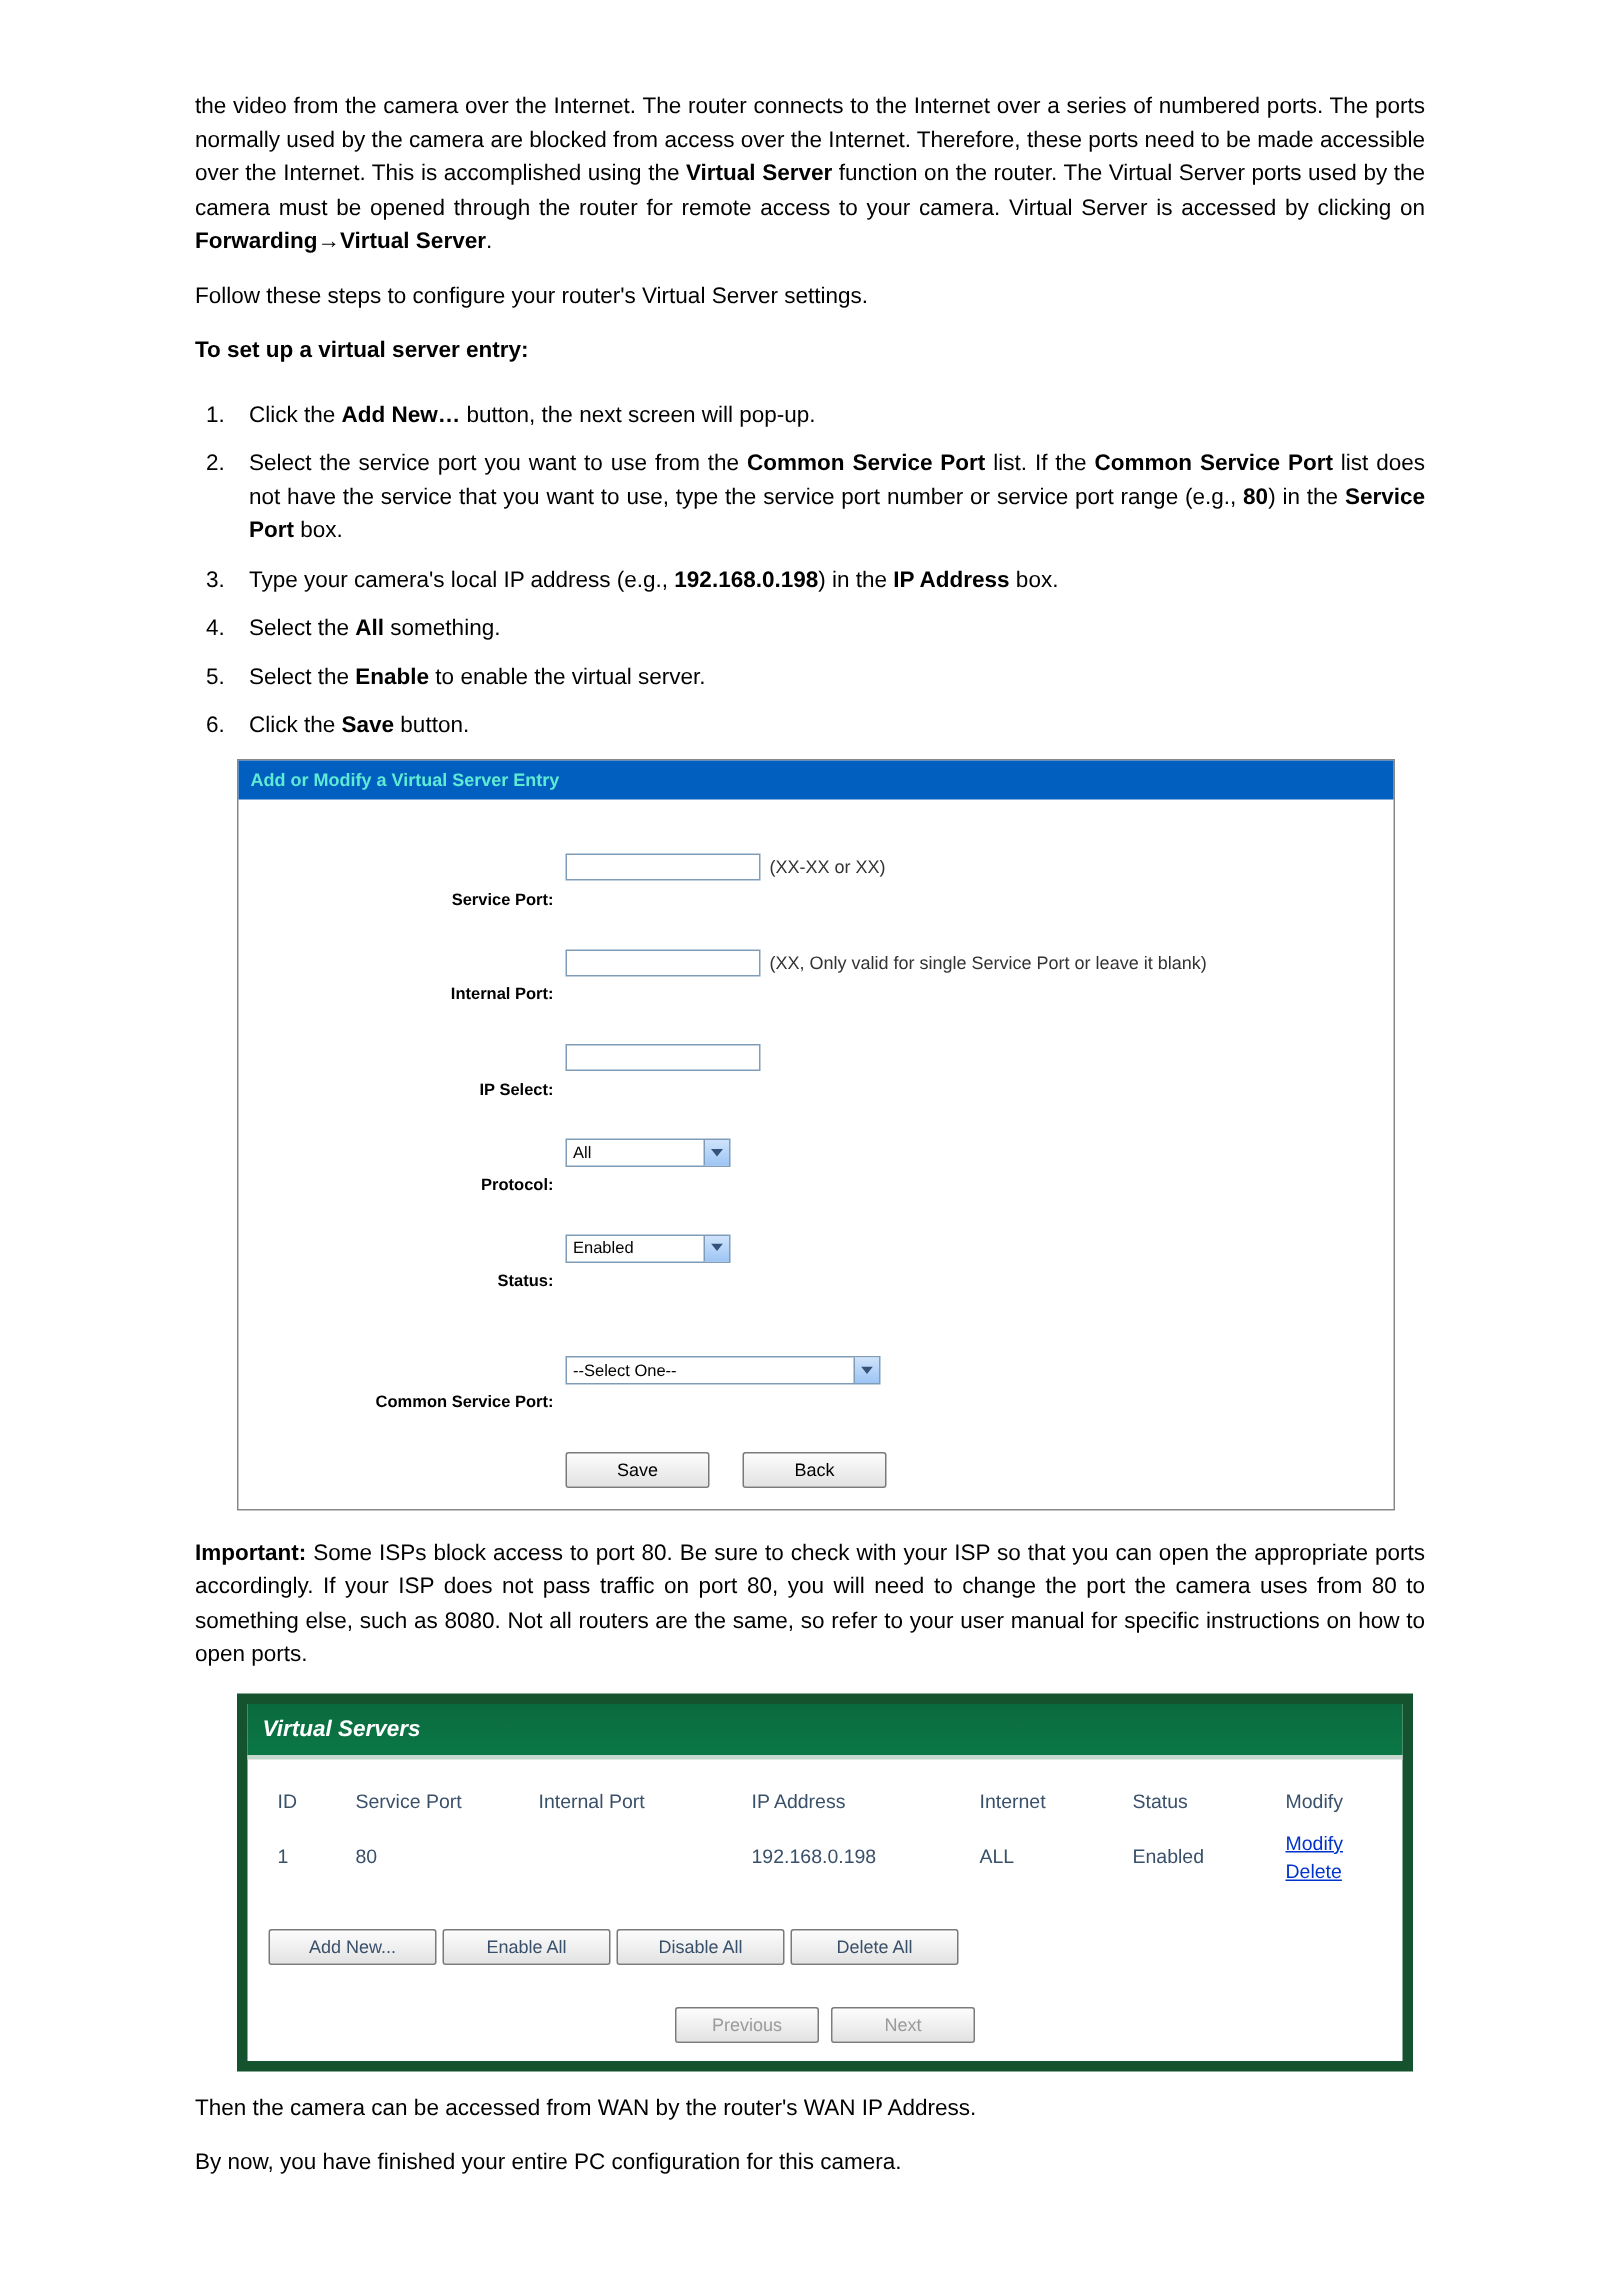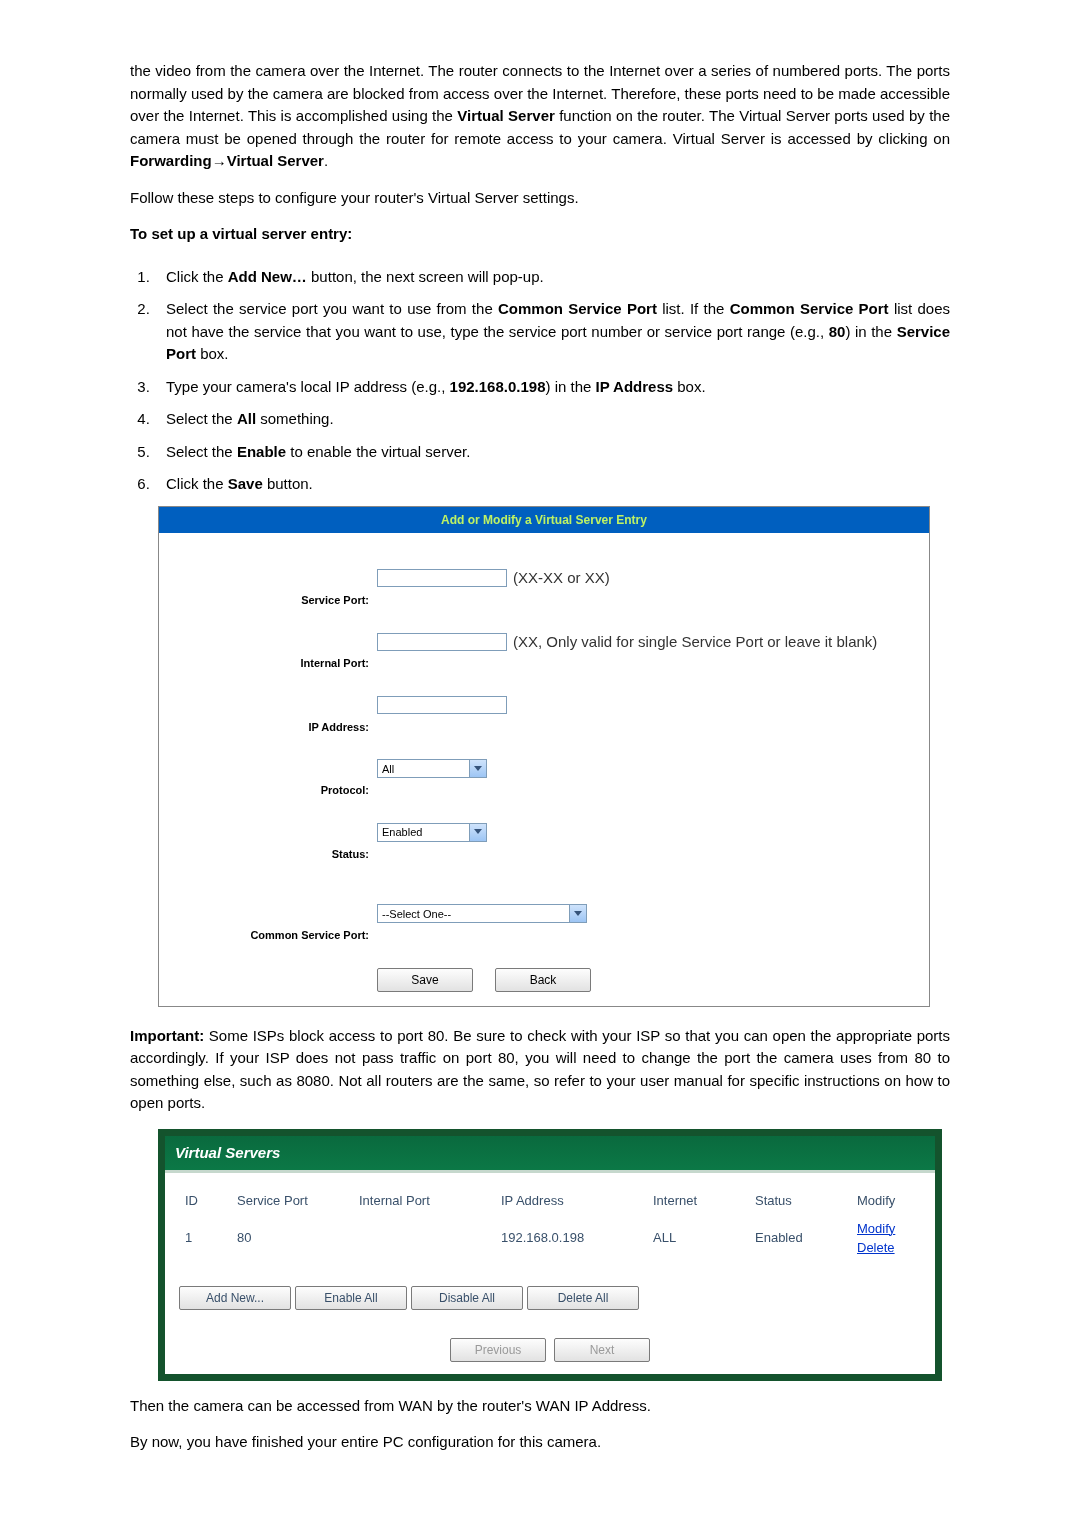--- a/index.html
+++ b/index.html
@@ -20,25 +20,24 @@
 
   
   .panel1 {
     border: 1px solid #888;
     margin: 6px 0 18px 28px;
     width: 770px;
     font-size: 12px;
   }
   .panel1-title {
     background: #005fbf;
-    color: #bef264;
+    color: #5eead4;
     font-weight: bold;
     padding: 4px 8px;
     font-size: 12px;
-    text-align: center;
   }
   .panel1-body {
     padding: 12px 0 14px 0;
   }
   .row1 {
     display: flex;
     align-items: center;
     margin: 4px 0;
   }
   .lbl1 {
@@ -79,21 +78,21 @@
     width: 16px;
     height: 17px;
     background: linear-gradient(#cfe3fb,#9dc5f4);
     border-left:1px solid #7f9db9;
     display:flex;
     align-items:center;
     justify-content:center;
     margin-left:4px;
   }
   .select .sel-btn svg { display:block; }
-  .hint { font-size: 15px; color:#333; }
+  .hint { font-size: 12px; color:#333; }
   .panel1 .spacer { height: 14px; }
   .panel1-buttons {
     display:flex;
     gap: 22px;
     margin-left: 218px;
     margin-top: 6px;
   }
   .btn {
     border: 1px solid #7a7a7a;
     background: linear-gradient(#fdfdfd,#e2e2e2);
@@ -206,21 +205,21 @@
 
     <div class="row1">
       <div class="lbl1">Internal Port:</div>
       <div class="ctrl1">
         <input class="input-text" style="">
         <span class="hint">(XX, Only valid for single Service Port or leave it blank)</span>
       </div>
     </div>
 
     <div class="row1">
-      <div class="lbl1">IP Address:</div>
+      <div class="lbl1">IP Select:</div>
       <div class="ctrl1">
         <input class="input-text" style="">
       </div>
     </div>
 
     <div class="row1">
       <div class="lbl1">Protocol:</div>
       <div class="ctrl1">
         <div class="select" style="width:110px;">
           <span>All</span>

